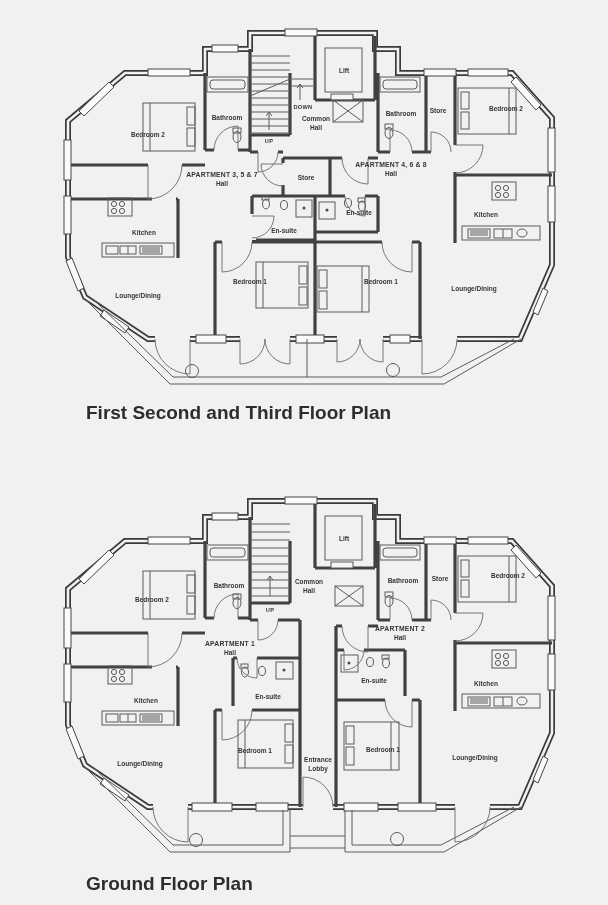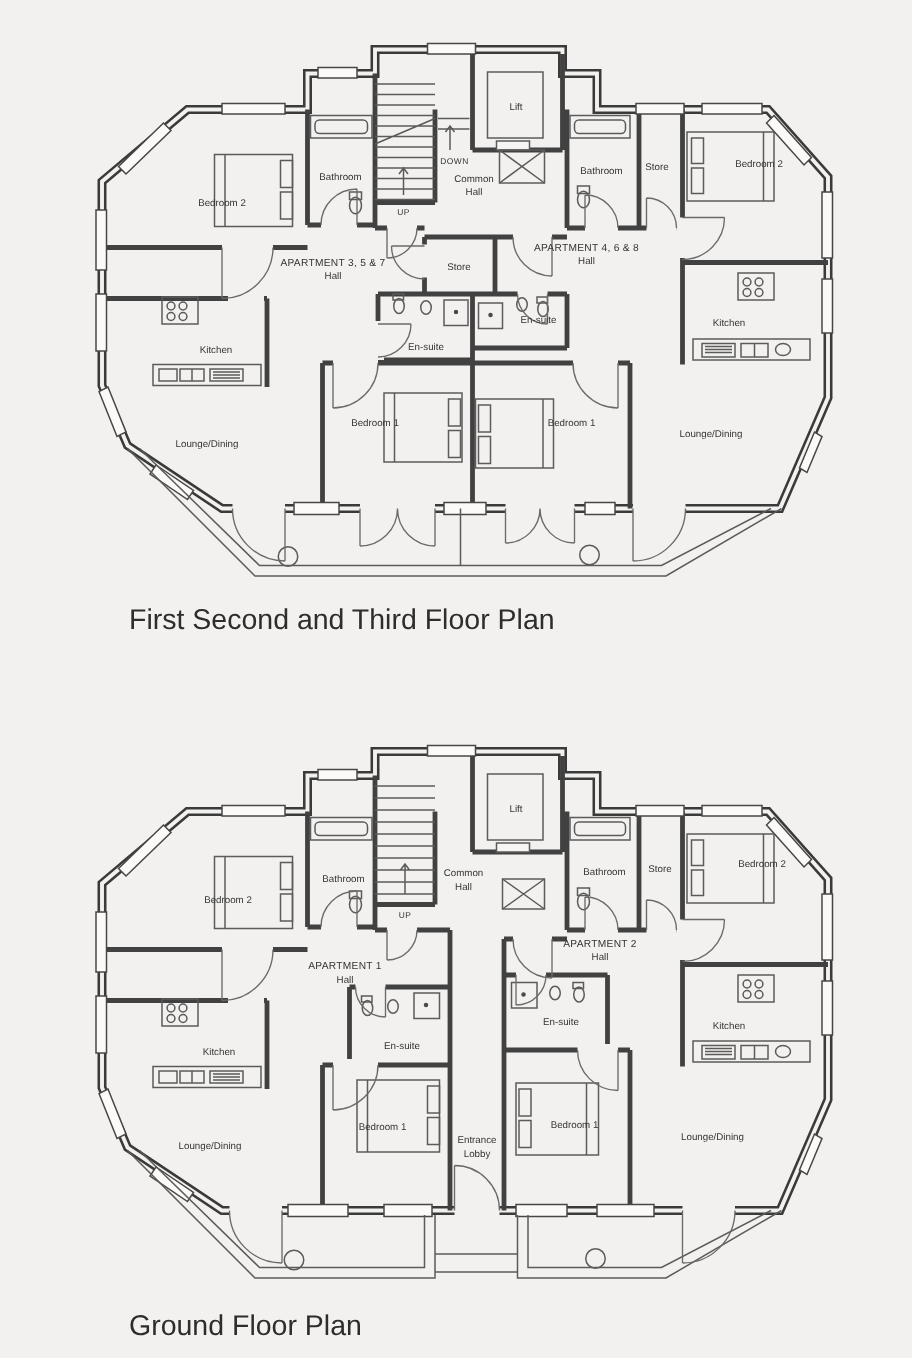--- a/index.html
+++ b/index.html
@@ -2,21 +2,21 @@
 <html><head>
 <meta charset="utf-8">
 <style>
   html,body{margin:0;padding:0;}
   body{
     width:608px;height:905px;
     background:#f2f1ef;
     font-family:"Liberation Sans", sans-serif;
     overflow:hidden;
   }
-  .page{position:relative;width:608px;height:817px;}
+  .page{position:relative;width:608px;height:817px;font-weight:bold;}
   svg{position:absolute;top:0;left:0;}
   
   .wx{stroke:#3a3a3a;stroke-width:6;fill:none;stroke-linejoin:miter;}
   .wxi{stroke:#f2f1ef;stroke-width:2.6;fill:none;stroke-linejoin:miter;}
   
   .w{stroke:#414141;stroke-width:3.2;fill:none;}
   
   .t{stroke:#5b5b5b;stroke-width:1;fill:none;}
   .f{stroke:#5b5b5b;stroke-width:1;fill:#f6f5f3;}
   .dot{fill:#4a4a4a;stroke:none;}

